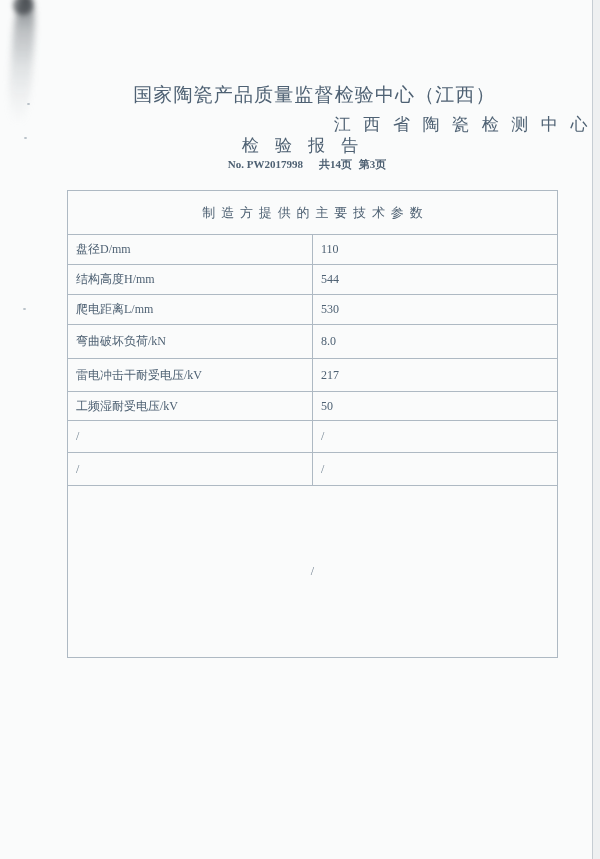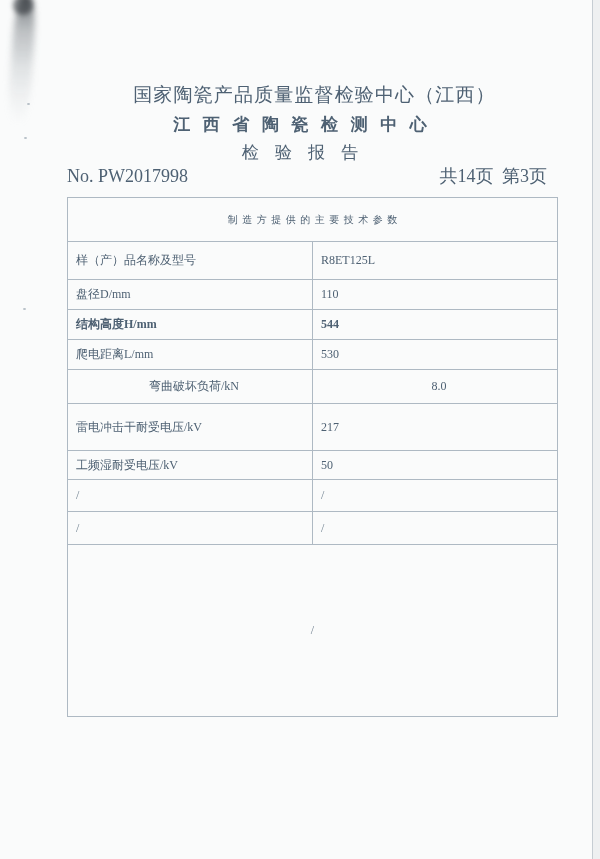--- a/index.html
+++ b/index.html
@@ -56,40 +56,39 @@
     margin-top:84px;
     text-align:center;
     font-size:19px;line-height:22px;
     letter-spacing:.06em;
     font-weight:normal;
     color:var(--ink);
     padding-left:29px;
   }
   .title-2{
     margin-top:8px;
-    text-align:center;
+    text-align:right;
     font-size:17px;line-height:21px;
     letter-spacing:.74em;text-indent:.74em;
-    font-weight:bold;
+    font-weight:normal;
     color:var(--ink);
   }
   .title-3{
-    margin-top:7px;
     text-align:center;
     font-size:17px;line-height:21px;
     letter-spacing:.95em;text-indent:.95em;
     font-weight:normal;
     color:var(--ink);
   }
   
   .meta-row{
     width:491px;margin:1px 0 0 67px;
     height:18px;
-    display:flex;justify-content:space-between;align-items:baseline;
-    font-size:18px;color:var(--ink);
+    display:flex;justify-content:center;align-items:baseline;
+    font-size:11px;color:var(--ink);font-weight:bold;
   }
   .meta-pages{padding-right:11px;}
   .meta-pages .pg{margin-left:4px;}
   .meta-pages .pg:first-child{margin-left:16px;}
 
   
   table.params{
     width:491px;margin:15px 0 0 67px;
     border-collapse:collapse;
     table-layout:fixed;
@@ -99,21 +98,21 @@
     border:1px solid var(--border);
     padding:0 0 0 8px;
     vertical-align:middle;
     overflow:hidden;
   }
   td.c1{width:291px;}
   td.c2{width:200px;}
   tr.hdr td{
     text-align:center;
     letter-spacing:.45em;text-indent:.45em;
-    font-size:10px;
+    font-size:13px;
     padding:0;
   }
   tr.big td{
     text-align:center;
     padding:0;
     color:var(--ink-light);
   }
   .slash{color:var(--ink-light);}
   
   .np-logo{display:flex;align-items:center;}
@@ -152,47 +151,43 @@
       <span class="pg">第3页</span>
     </span>
   </div>
 
   <table class="params">
     <tbody>
       <tr class="hdr" style="height:44px;">
         <td colspan="2">制造方提供的主要技术参数</td>
       </tr>
 
-      <tr style="height:38px;">
-        <td class="c1"><span>样（产）品名称及型号</span></td>
-        <td class="c2"><span>R8ET125L</span></td>
-      </tr>
 
 
       <tr style="height:30px;">
         <td class="c1"><span>盘径D/mm</span></td>
         <td class="c2"><span>110</span></td>
       </tr>
 
-      <tr style="height:30px;font-weight:bold;">
+      <tr style="height:30px;">
         <td class="c1"><span>结构高度H/mm</span></td>
         <td class="c2"><span>544</span></td>
       </tr>
 
       <tr style="height:30px;">
         <td class="c1"><span>爬电距离L/mm</span></td>
         <td class="c2"><span>530</span></td>
       </tr>
 
-      <tr style="height:34px;text-align:center;">
+      <tr style="height:34px;">
         <td class="c1"><span>弯曲破坏负荷/kN</span></td>
         <td class="c2"><span>8.0</span></td>
       </tr>
 
-      <tr style="height:47px;">
+      <tr style="height:33px;">
         <td class="c1"><span>雷电冲击干耐受电压/kV</span></td>
         <td class="c2"><span>217</span></td>
       </tr>
 
       <tr style="height:29px;">
         <td class="c1"><span>工频湿耐受电压/kV</span></td>
         <td class="c2"><span>50</span></td>
       </tr>
 
       <tr style="height:32px;">

